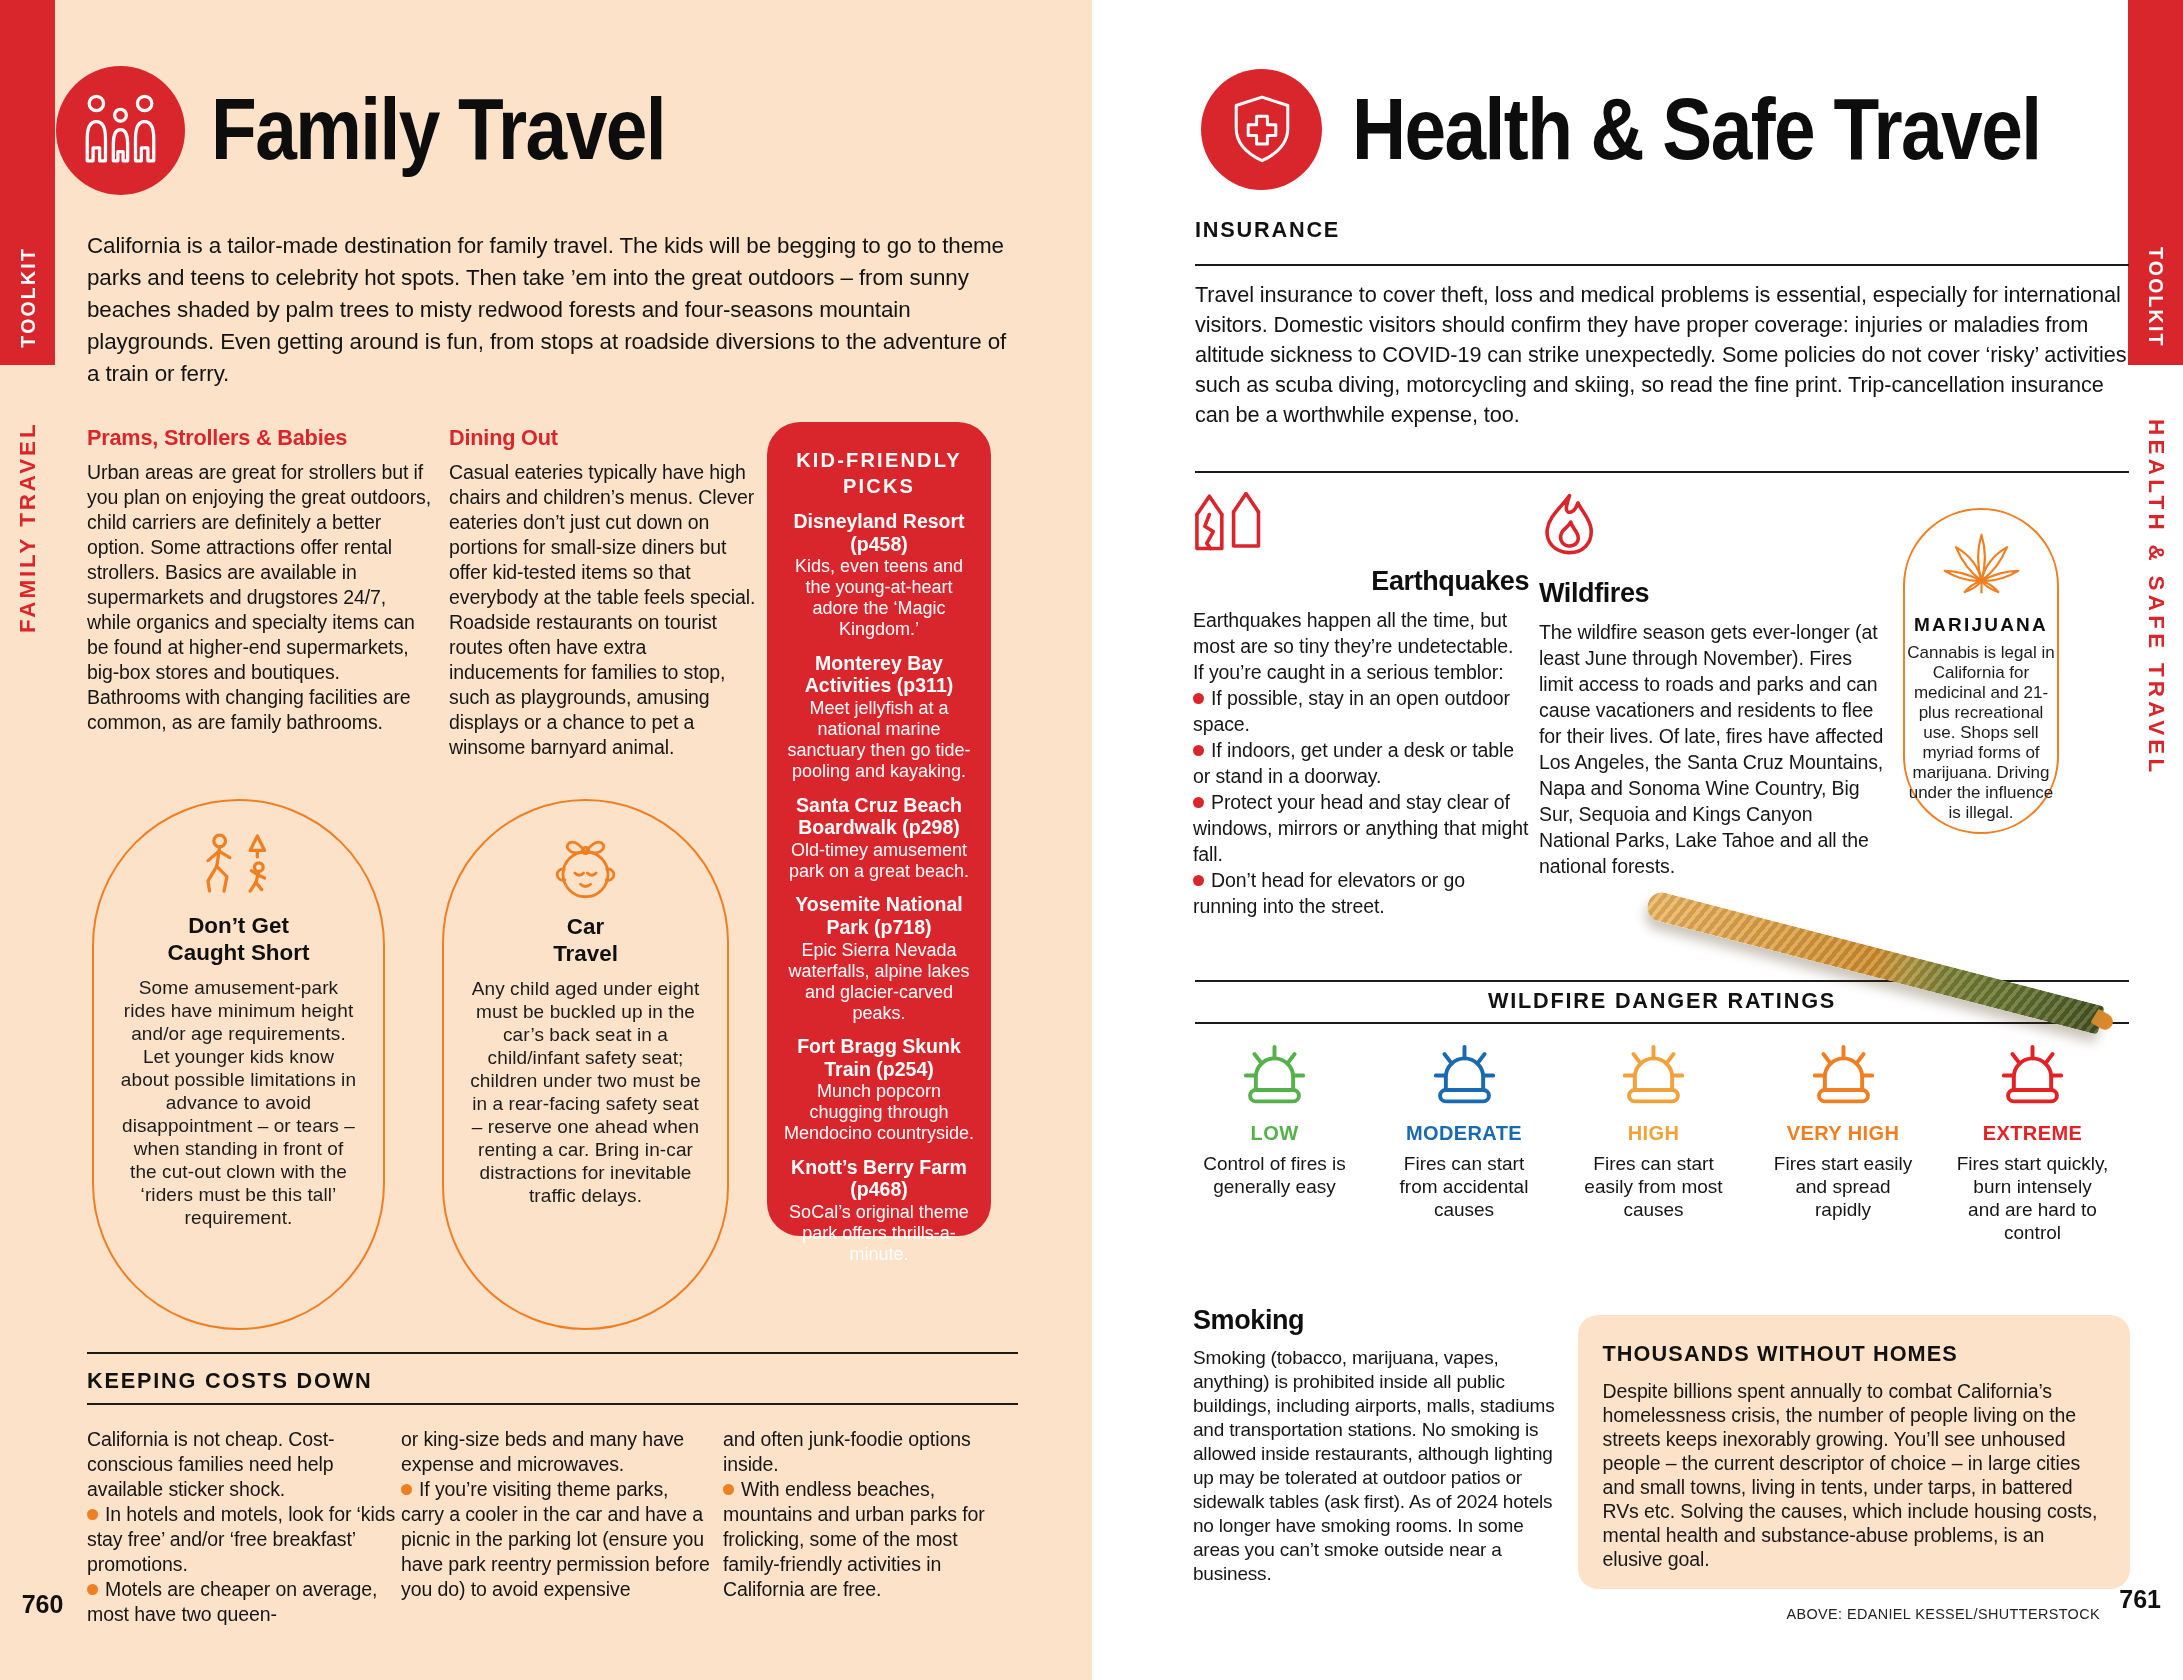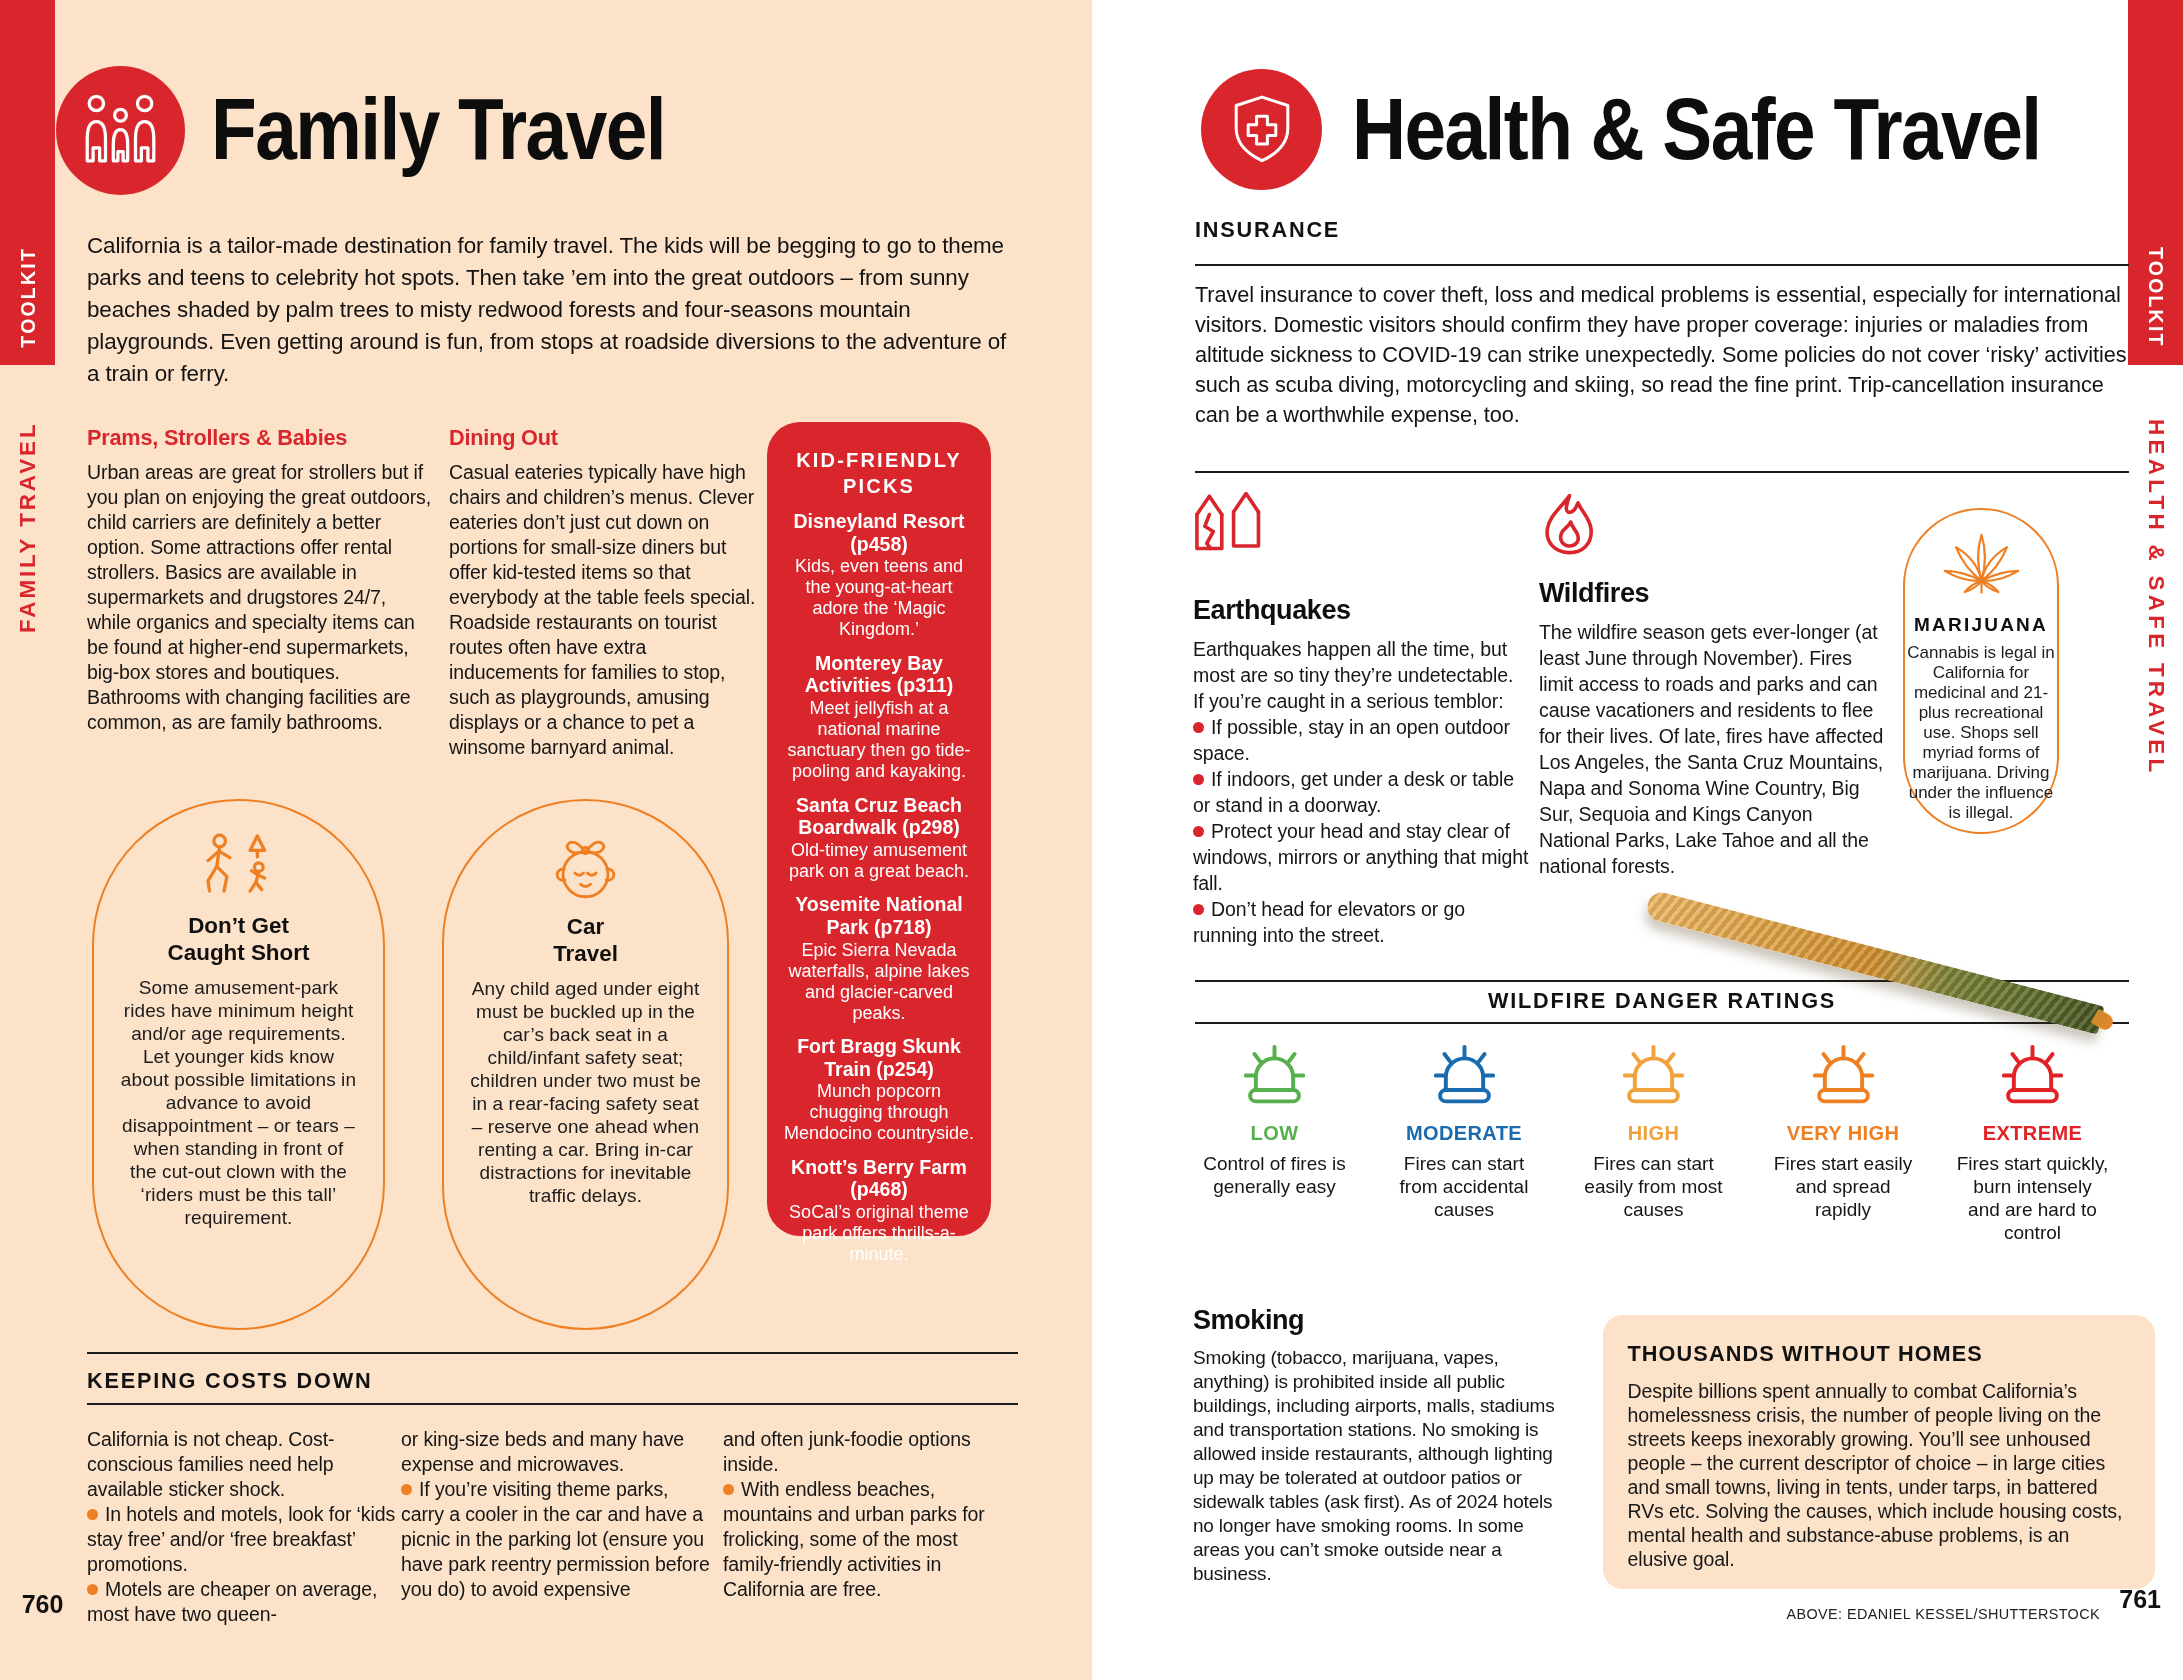--- a/index.html
+++ b/index.html
@@ -62,21 +62,21 @@
   .danger-row { position:absolute; left:1188px; top:1044px; width:931px;
                 display:flex; justify-content:space-between; }
   .danger-col { width:173px; text-align:center; }
   .danger-label { font-weight:700; font-size:20px; letter-spacing:0.4px; margin-top:11.6px; }
   .danger-desc { font-size:19px; line-height:23px; margin:7.2px auto 0 auto; max-width:152px; color:#161616; }
   .c-low  { color:#56b04c; } .c-mod { color:#1a6ab0; } .c-high { color:#f0a23c; }
   .c-vhigh{ color:#ee7f22; } .c-ext { color:#e32226;text-align:center; }
 
   
   .home-box { position:absolute; left:1578px; top:1315px; width:552px; height:274px;
-              background:#fbe2c9; border-radius:20px; padding:26px 24.5px 0 24.5px;margin-left:25px; }
+              background:#fbe2c9; border-radius:20px; padding:26px 24.5px 0 24.5px; }
 
   
   .joint { position:absolute; left:1648px; top:889px; width:468px; height:29px;
            transform:rotate(14.5deg); transform-origin:left center; z-index:6;
            border-radius:14.4px 4.3px 4.3px 14.4px;
            background:
              repeating-linear-gradient(115deg, rgba(255,255,255,0.14) 0 3.6px, rgba(0,0,0,0.10) 3.6px 8px),
              linear-gradient(90deg,#edb763 0%,#e0a348 26%,#d18f2f 50%,#b29540 57%,#7c8136 66%,#687631 78%,#57652a 90%,#44511f 100%);
            box-shadow:0 8.7px 11.6px rgba(70,45,10,0.28); }
   .joint-tip { position:absolute; right:-11.6px; top:5.8px; width:20px; height:16px;
@@ -242,21 +242,21 @@
   <div class="abs" style="left:1193px;top:492px;width:336px;">
     <span>
       <svg viewBox="0 0 110 100" width="72" height="66" fill="none" stroke="#d9262c" stroke-width="5.5" stroke-linecap="round" stroke-linejoin="round">
         <path d="M6,34 L25,6 L44,34"></path>
         <path d="M6,34 L6,86 L44,86 L44,34"></path>
         <path d="M25,34 L18,52 L31,60 L21,78 L27,86"></path>
         <path d="M62,30 L81,2 L100,30"></path>
         <path d="M62,30 L62,82 L100,82 L100,30"></path>
       </svg>
     </span>
-    <div class="sec-head" style="margin-top:37px;">Earthquakes</div>
+    <div class="sec-head" style="margin-top:8px;text-align:right;">Earthquakes</div>
     <div class="body27" style="margin-top:10px;line-height:26px;">
       <p>Earthquakes happen all the time, but most are so tiny they’re undetectable. If you’re caught in a serious temblor:</p>
       <p><span class="dot r"></span><span>If possible, stay in an open outdoor space.</span></p>
       <p><span class="dot r"></span><span>If indoors, get under a desk or table or stand in a doorway.</span></p>
       <p><span class="dot r"></span><span>Protect your head and stay clear of windows, mirrors or anything that might fall.</span></p>
       <p><span class="dot r"></span><span>Don’t head for elevators or go running into the street.</span></p>
     </div>
   </div>
 
   <div class="abs" style="left:1539px;top:492px;width:345px;">

